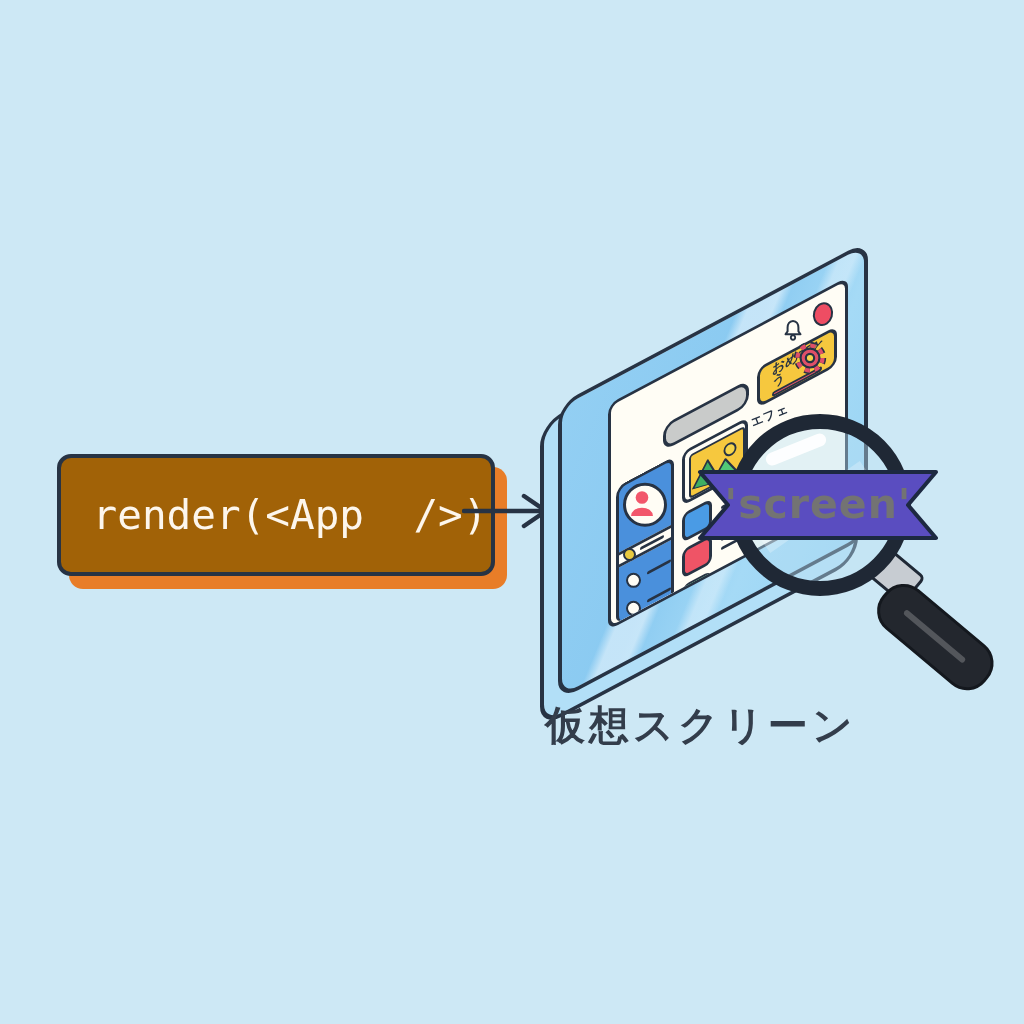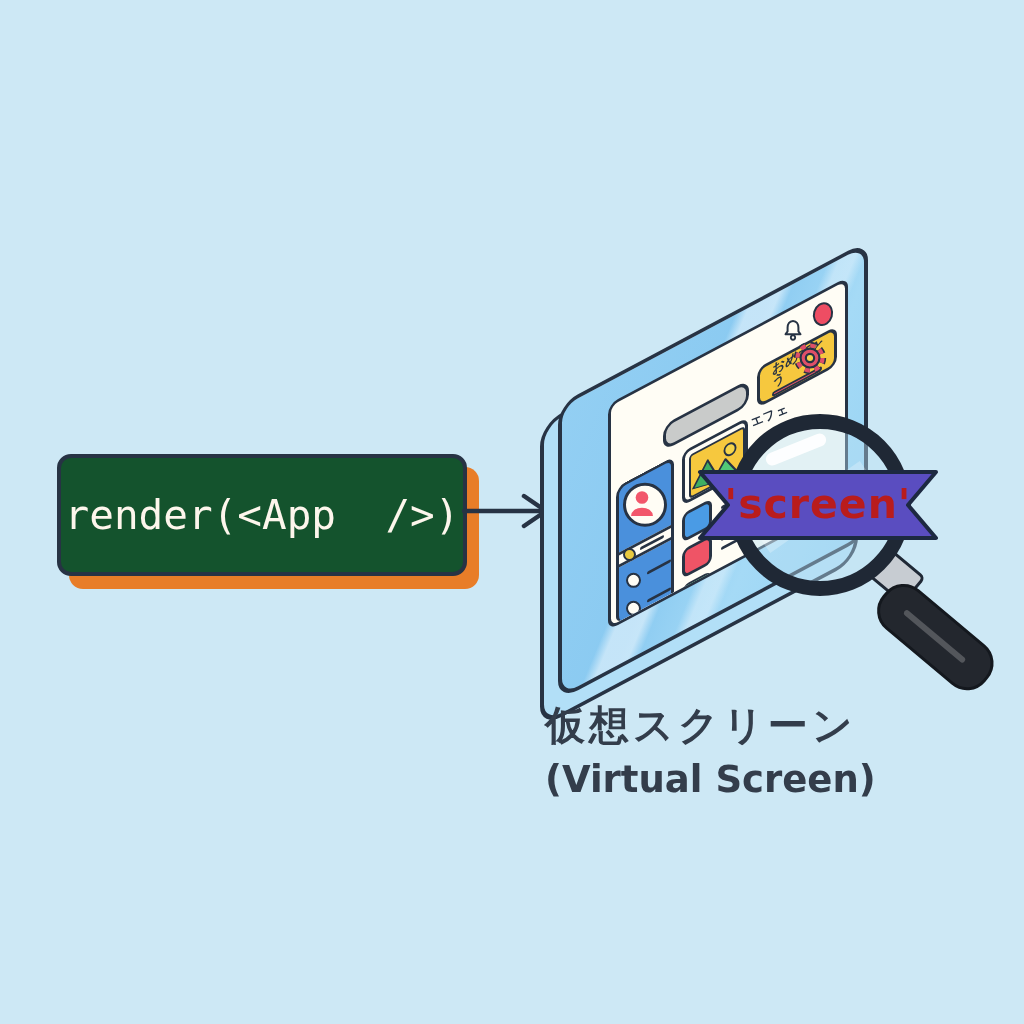--- a/index.html
+++ b/index.html
@@ -6,23 +6,23 @@
   body{
     width:1024px;height:1024px;position:relative;overflow:hidden;
     background:#cde8f5;
     font-family:"DejaVu Sans","Liberation Sans",sans-serif;
   }
   .abs{position:absolute;}
 
   
   .code-box{
     left:57px;top:454px;width:402px;height:114px;
-    background:#14532d;border:4px solid #273344;border-radius:14px;
+    background:#a16207;border:4px solid #273344;border-radius:14px;
     box-shadow:12px 13px 0 #e87d28;
-    display:flex;align-items:center;justify-content:center;
+    display:flex;align-items:center;justify-content:center;padding-left:28px;
   }
   .code-box .code{
     color:#fdf6ec;font-family:"DejaVu Sans Mono","Liberation Mono",monospace;
     font-size:41px;font-weight:500;white-space:pre;letter-spacing:0px;
   }
 
   
   .arrow-svg{left:462px;top:489px;}
 
   
@@ -132,21 +132,21 @@
     border:3px solid #14181e;border-radius:24px;
     transform:rotate(40deg);transform-origin:left center;z-index:21;position:absolute;
   }
   .handle-hl{position:absolute;left:24px;top:20px;width:78px;height:6px;
     background:rgba(255,255,255,.22);border-radius:3px;}
 
   
   .ribbon-wrap{left:697px;top:469px;width:242px;height:72px;z-index:30;}
   .ribbon-label{
     position:absolute;inset:0;display:flex;align-items:center;justify-content:center;
-    color:#b91c1c;font-size:41px;font-weight:700;letter-spacing:1px;
+    color:#737373;font-size:41px;font-weight:700;letter-spacing:1px;
     padding-bottom:2px;
   }
 
   
   .caption{left:545px;top:698px;width:420px;color:#333d4b;}
   .caption .l1{font-size:40px;font-weight:700;letter-spacing:4px;}
   .caption .l2{font-size:37px;font-weight:700;margin-top:5px;letter-spacing:0px;}
   .caption .l3{font-size:29px;font-weight:400;margin-top:9px;color:#39424f;}
 </style>
 </head>
@@ -264,14 +264,13 @@
 
 <div class="abs ribbon-wrap">
   <svg width="242" height="72" viewBox="0 0 242 72">
     <polygon points="3,3 239,3 211,36 239,69 3,69 31,36" fill="#5a4dc0" stroke="#1d2941" stroke-width="4" stroke-linejoin="round"></polygon>
   </svg>
   <div class="ribbon-label">'screen'</div>
 </div>
 
 <div class="abs caption">
   <div class="l1">仮想スクリーン</div>
-  <div class="l2">(Virtual Screen)</div>
 </div>
 
 </body></html>

